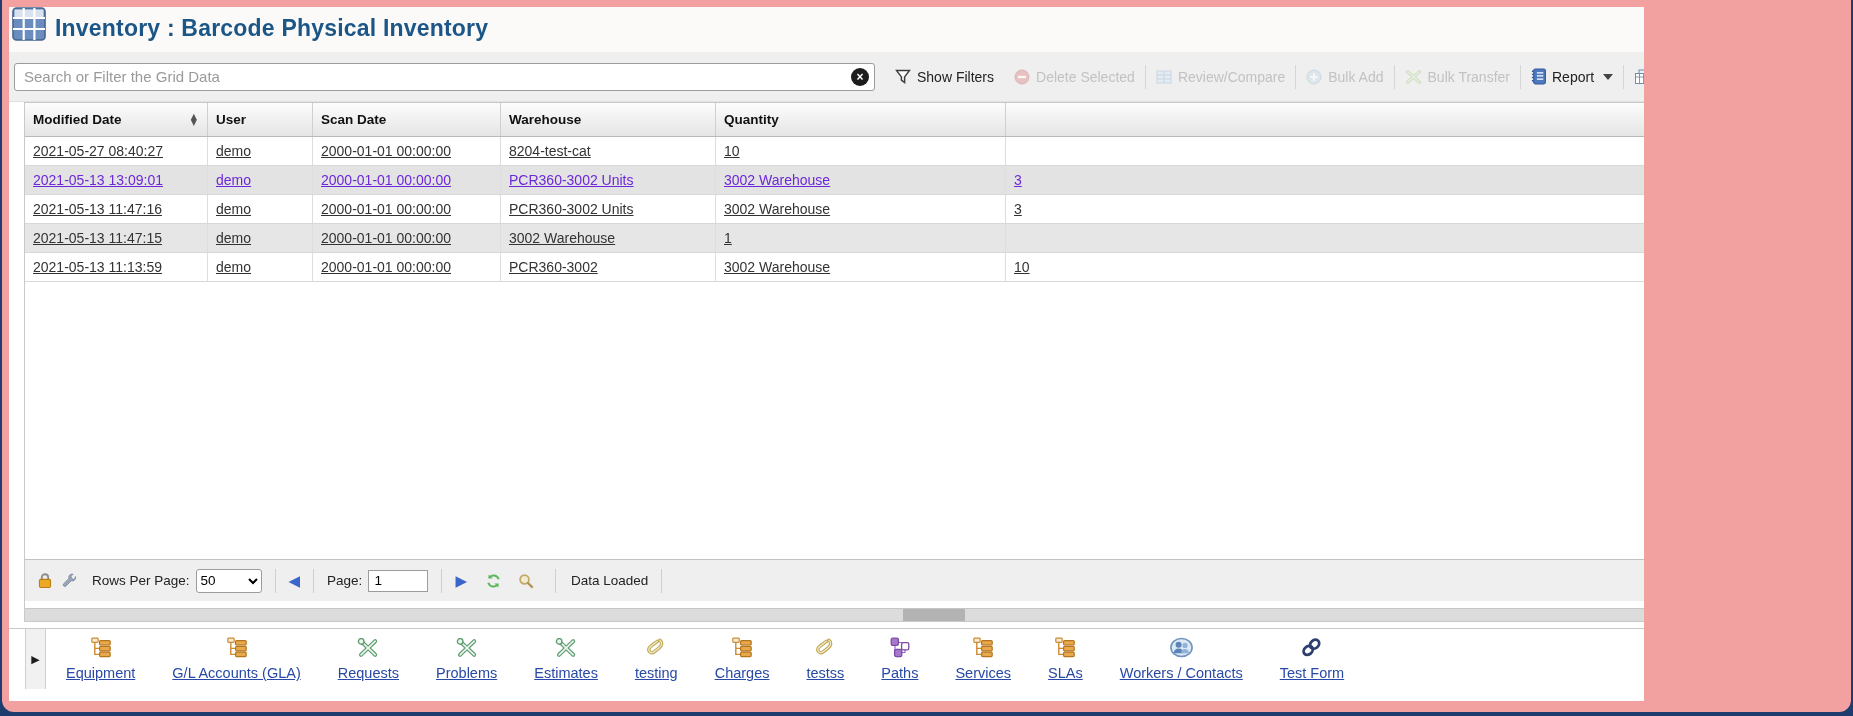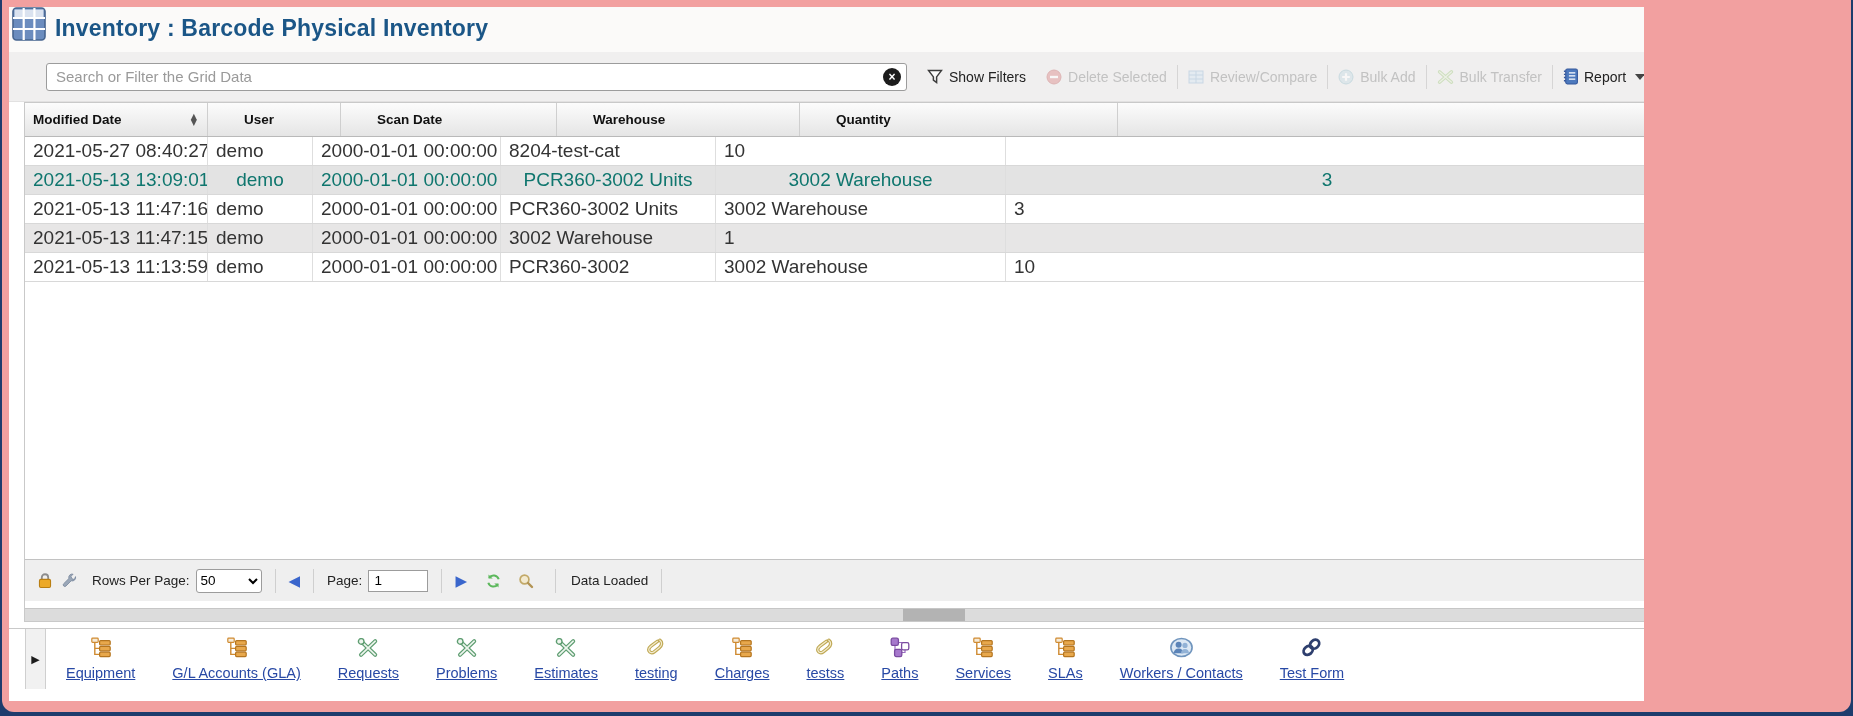--- a/index.html
+++ b/index.html
@@ -13,21 +13,21 @@
 
   
   .titlebar { position:absolute; left:0; top:0; right:0; height:45px; background:#fbfaf9; }
   .app-icon { position:absolute; left:2px; top:-2px; }
   .page-title { position:absolute; left:46px; top:8px; font-size:23px; font-weight:700;
     color:#1b5687; letter-spacing:.2px; }
 
   
   .toolbar-band { position:absolute; left:0; top:45px; right:0; height:50px;
     background:#f0efef; border-bottom:1px solid #e2e1e1; display:flex; align-items:center;
-    padding:0 10px 0 37px; }
+    padding:0 10px 0 5px; }
   .searchwrap { position:relative; width:861px; height:28px; flex:none; }
   .searchwrap input { width:100%; height:28px; border:1px solid #9c9c9c; border-radius:3px;
     padding:0 30px 0 9px; font-size:15px; color:#333; background:#fff;
     font-family:"Liberation Sans",sans-serif; }
   .searchwrap input::placeholder { color:#9a9a9a; }
   .clear-btn { position:absolute; right:6px; top:5px; width:18px; height:18px; border-radius:50%;
     background:#1c1c1c; color:#fff; font-size:12px; line-height:18px; text-align:center;
     cursor:pointer; font-weight:bold; }
   .tbtn { display:flex; align-items:center; gap:6px; font-size:14px; color:#222;
     padding:0 10px; white-space:nowrap; cursor:pointer; }
@@ -40,34 +40,34 @@
     font-family:"DejaVu Sans",sans-serif; }
   .push-right { margin-left:auto; }
   .gap-after-filters { margin-left:42px; }
 
   
   .grid-panel { position:absolute; left:15px; top:95px; width:1824px; height:520px;
     border:1px solid #c9c9c9; background:#fff; display:flex; flex-direction:column; }
   .grid-cols { display:grid;
     grid-template-columns:183px 105px 188px 215px 290px 643px 181px 1fr; }
   .grid-head { height:34px; flex:none; background:linear-gradient(#fcfcfc,#e5e5e5);
-    border-bottom:1px solid #b9b9b9;gap:28px; }
+    border-bottom:1px solid #b9b9b9; }
   .hcell { line-height:32px; padding:0 8px; font-size:13.5px; font-weight:700; color:#111;
     border-right:1px solid #cfcfcf; display:flex; align-items:center; cursor:pointer;
     overflow:hidden; }
   .hcell.tail { border-right:none; cursor:default; }
   .sort { margin-left:auto; display:flex; flex-direction:column; line-height:6px;
     font-size:8px; color:#555; padding-right:2px;
     font-family:"DejaVu Sans",sans-serif; }
   .grid-body { flex:1; overflow:hidden; background:#fff; }
   .grow { height:29px; border-bottom:1px solid #d8d8d8; background:#fff; cursor:pointer; }
   .grow.alt { background:#e7e6e6; }
-  .grow.selected { background:#e3e3e3; color:#0f766e;text-align:center; }
-  .gcell { line-height:28px; padding:0 8px; font-size:19px; color:inherit;
-    border-right:1px solid #dedede; white-space:nowrap; overflow:hidden; }
+  .grow.selected { background:#e3e3e3; color:#6d28d9; }
+  .gcell { line-height:28px; padding:0 8px; font-size:14px; color:inherit;
+    border-right:1px solid #dedede; white-space:nowrap; overflow:hidden;text-decoration:underline; }
   .grow { color:#333; }
   .gcell.tail { border-right:none; }
 
   
   .pager { height:42px; flex:none; background:#efefef; border-top:1px solid #c2c2c2;
     display:flex; align-items:center; padding-left:13px; font-size:13.5px; color:#222; }
   .pager .lbl { margin:0 6px 0 6px; }
   .pager select { width:66px; height:24px; font-size:13.5px; border:1px solid #9c9c9c;
     border-radius:3px; background:#fff; font-family:"Liberation Sans",sans-serif; }
   .pager input { width:60px; height:22px; border:1px solid #9c9c9c; font-size:13.5px;

